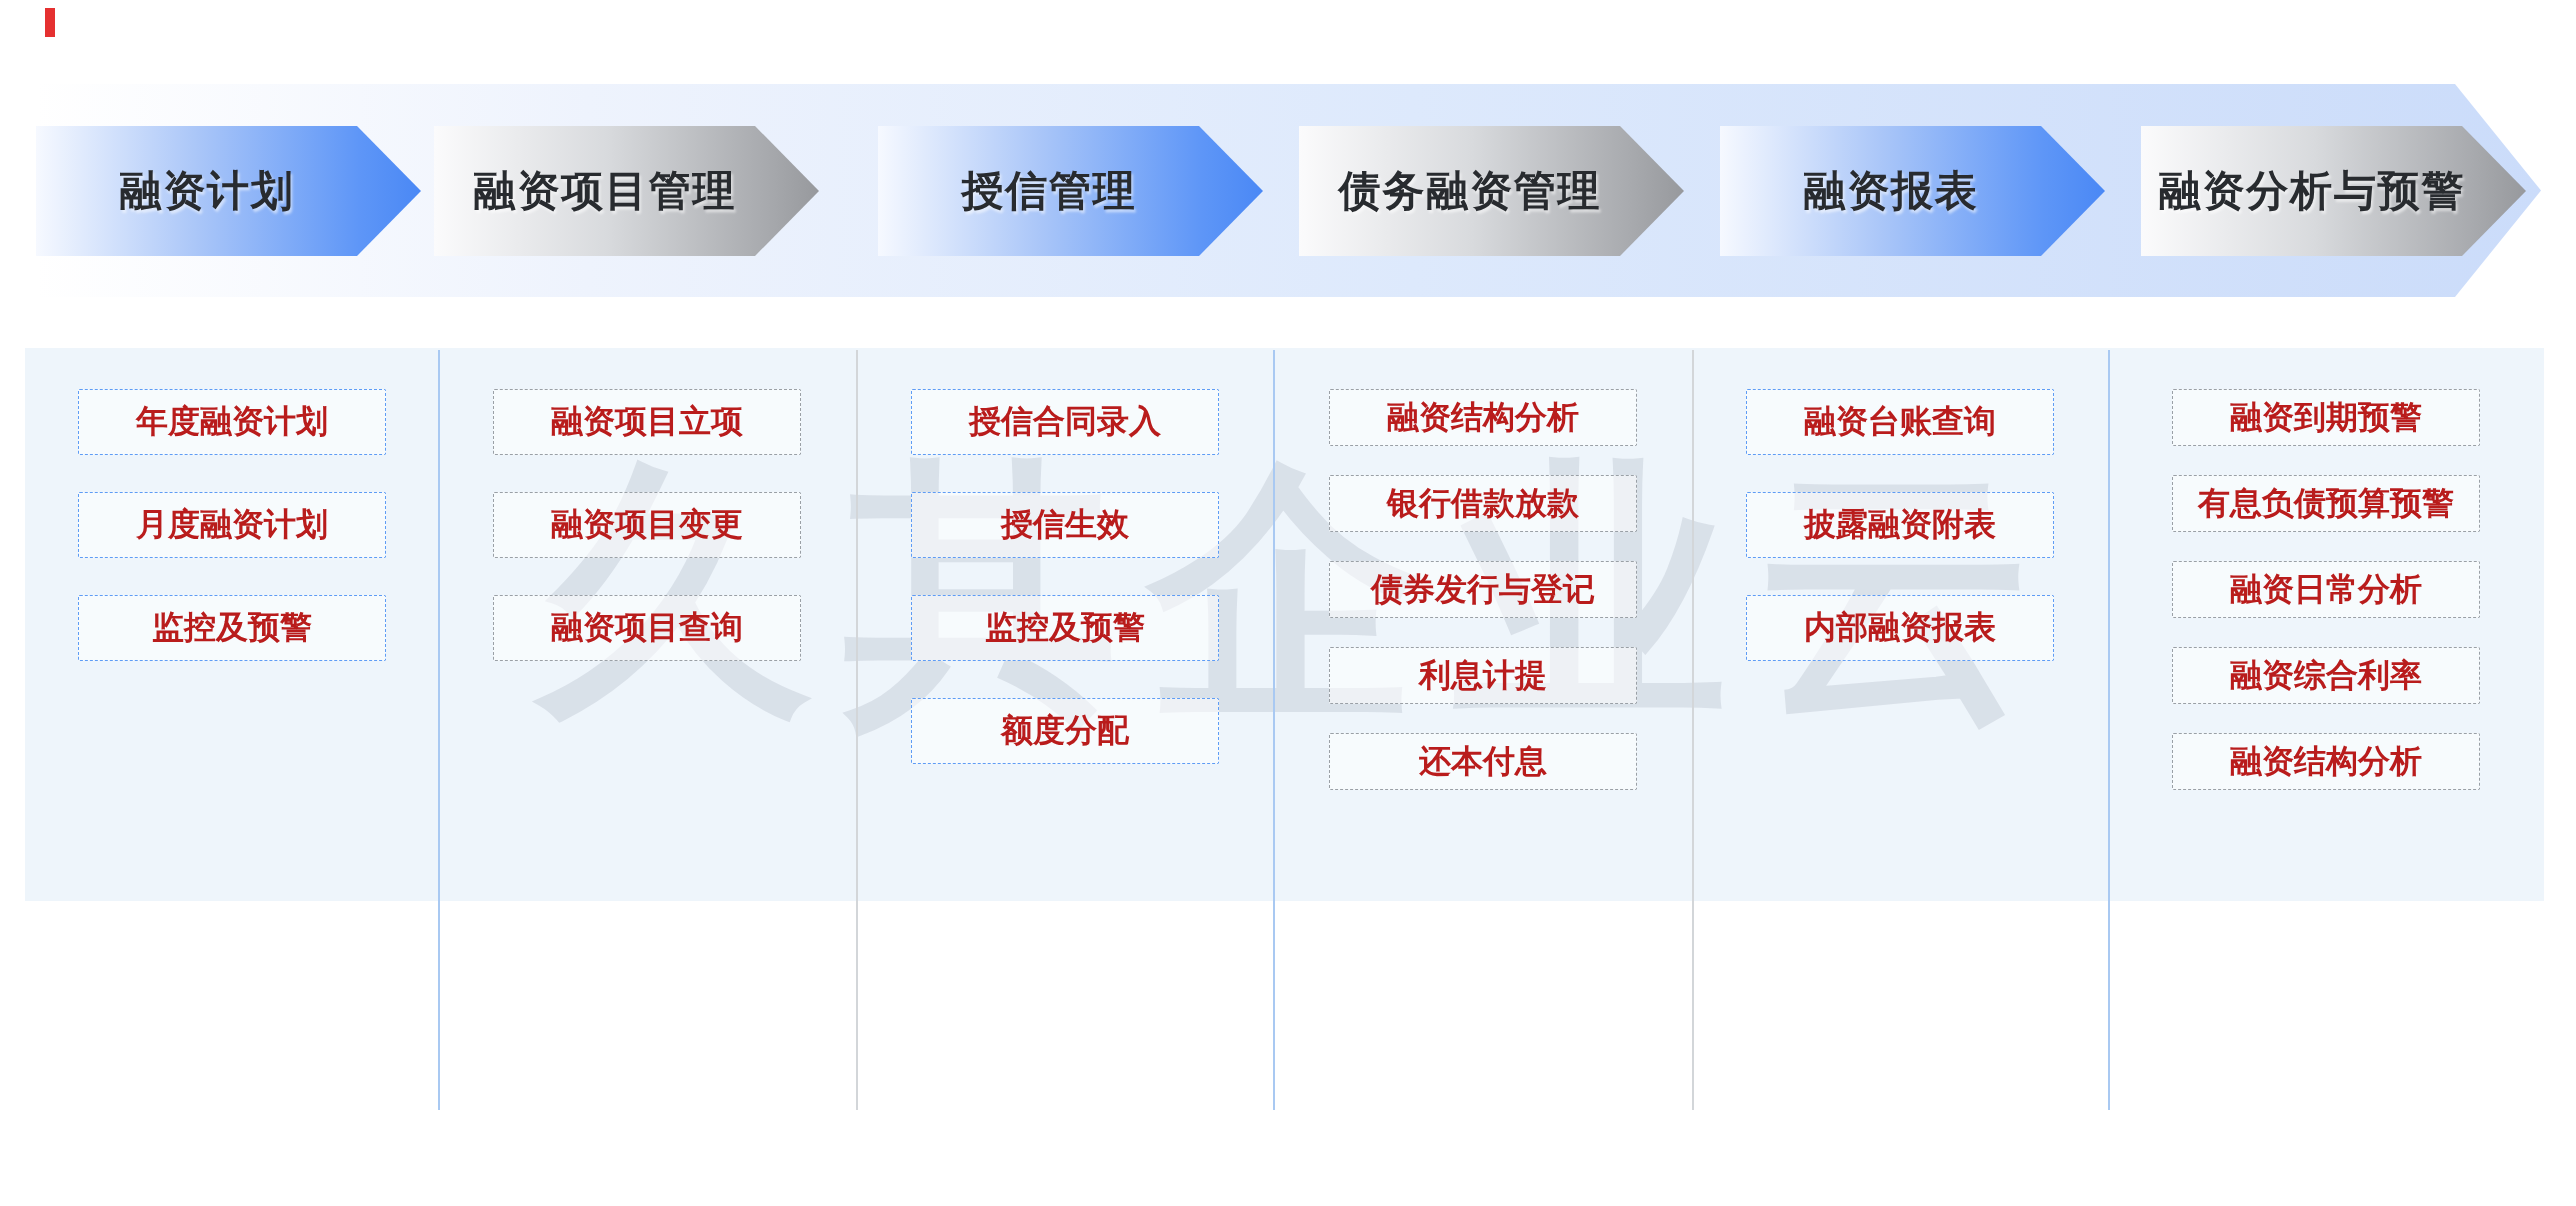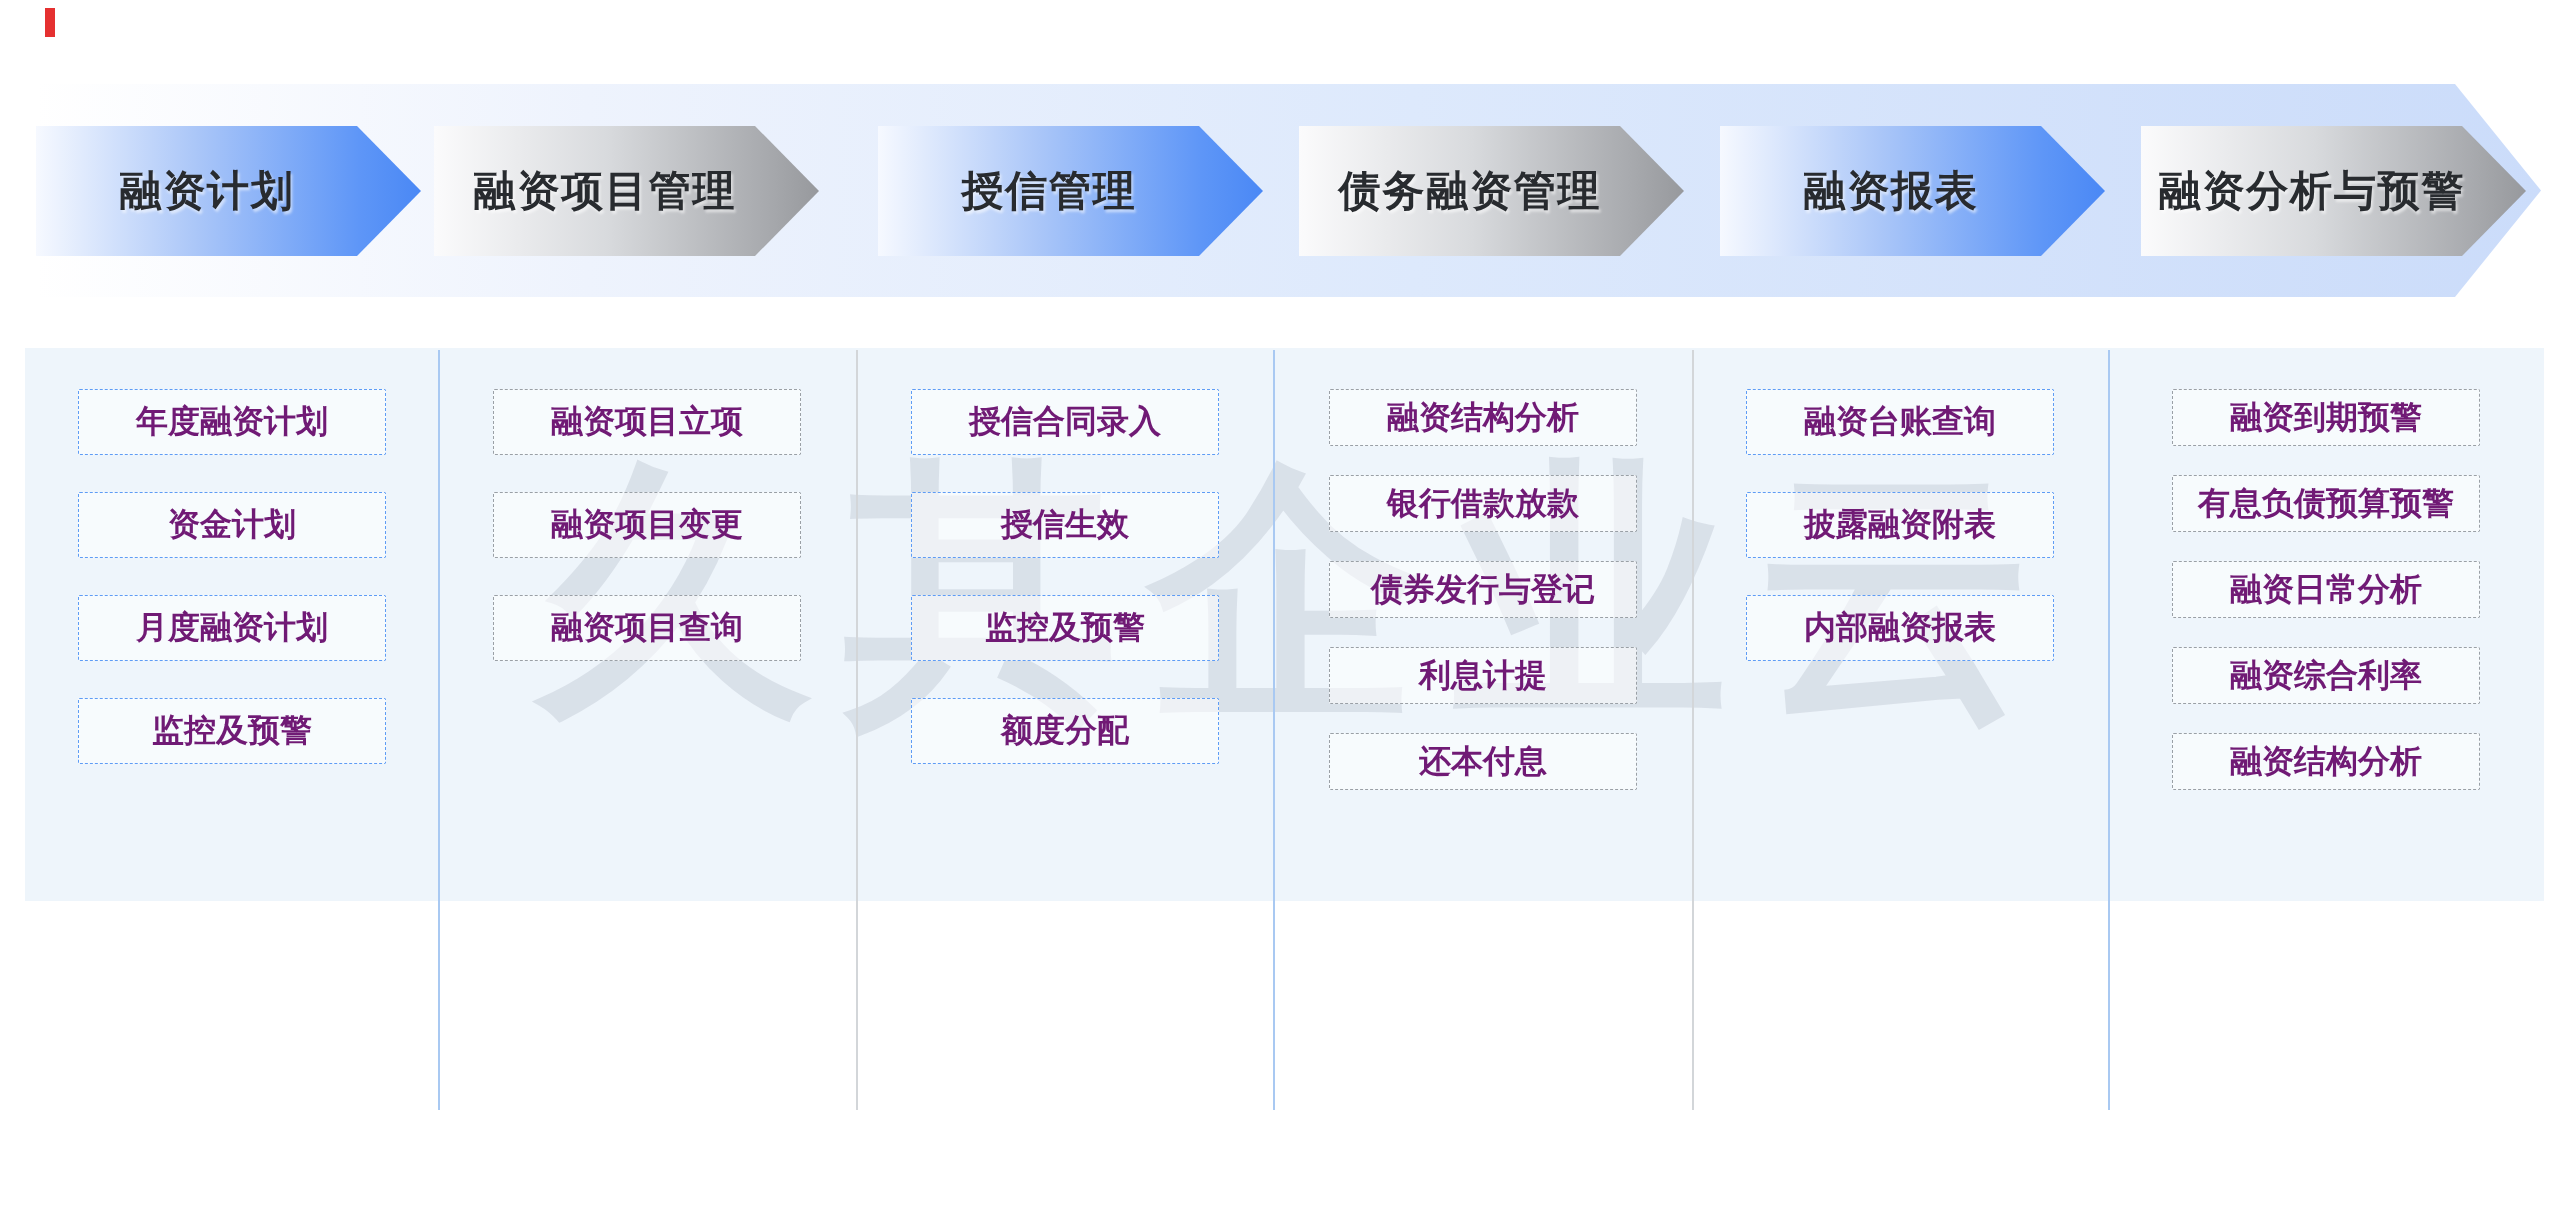--- a/index.html
+++ b/index.html
@@ -70,21 +70,21 @@
   
   .col {
     position: absolute; top: 389px; width: 308px;
   }
   .box {
     box-sizing: border-box;
     width: 308px;
     display: flex; align-items: center; justify-content: center;
     background: rgba(255,255,255,0.55);
     border-radius: 1.8px;
-    font-size: 32px; font-weight: 700; color: #701a75;
+    font-size: 32px; font-weight: 700; color: #b91c1c;
     white-space: nowrap;
   }
   .box.blue { border: 1.8px dashed #5e9cf5; }
   .box.gray { border: 1.8px dashed #9aa0a6; }
   .col.rows4 .box { height: 66px; margin-bottom: 37px; }
   .col.rows5 .box { height: 57px; margin-bottom: 29px; }
 </style>
 </head>
 <body>
 
@@ -120,23 +120,20 @@
       <div class="divider div-blue" style="left: 1273px;"></div>
       <div class="divider div-gray" style="left: 1692px;"></div>
       <div class="divider div-blue" style="left: 2108px;"></div>
     </div>
   <div id="columns">
       <div class="col rows4" style="left: 78px;">
         <div class="box blue">
           <span>年度融资计划</span>
         </div>
         <div class="box blue">
-          <span>资金计划</span>
-        </div>
-        <div class="box blue">
           <span>月度融资计划</span>
         </div>
         <div class="box blue">
           <span>监控及预警</span>
         </div>
       </div>
       <div class="col rows4" style="left: 493px;">
         <div class="box gray">
           <span>融资项目立项</span>
         </div>

